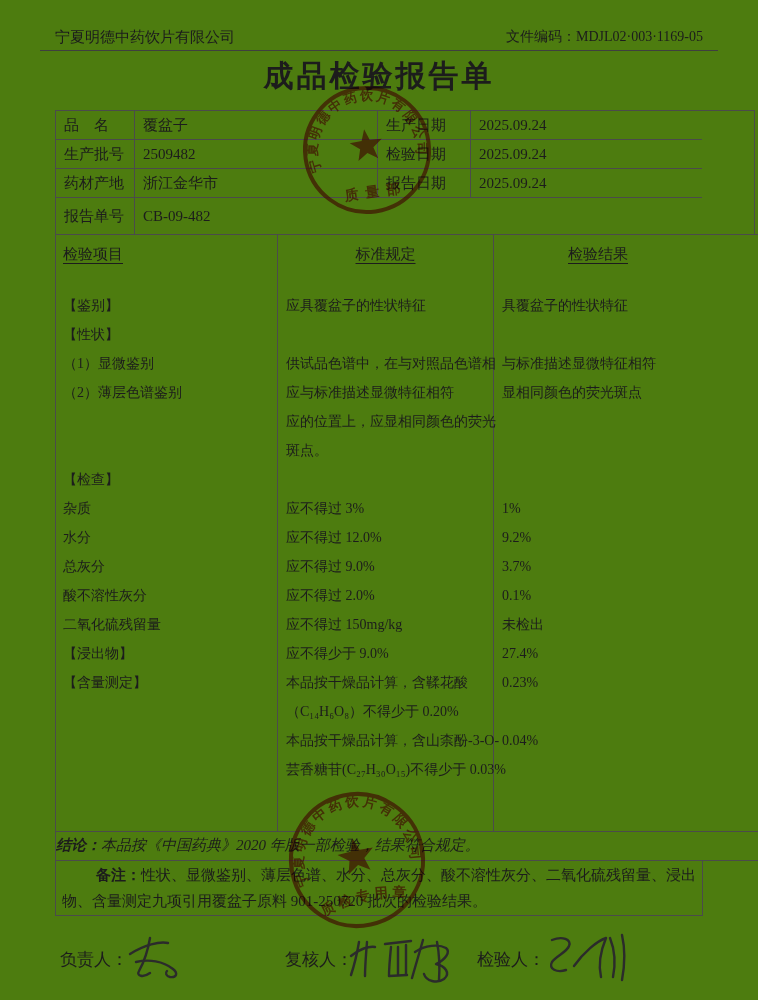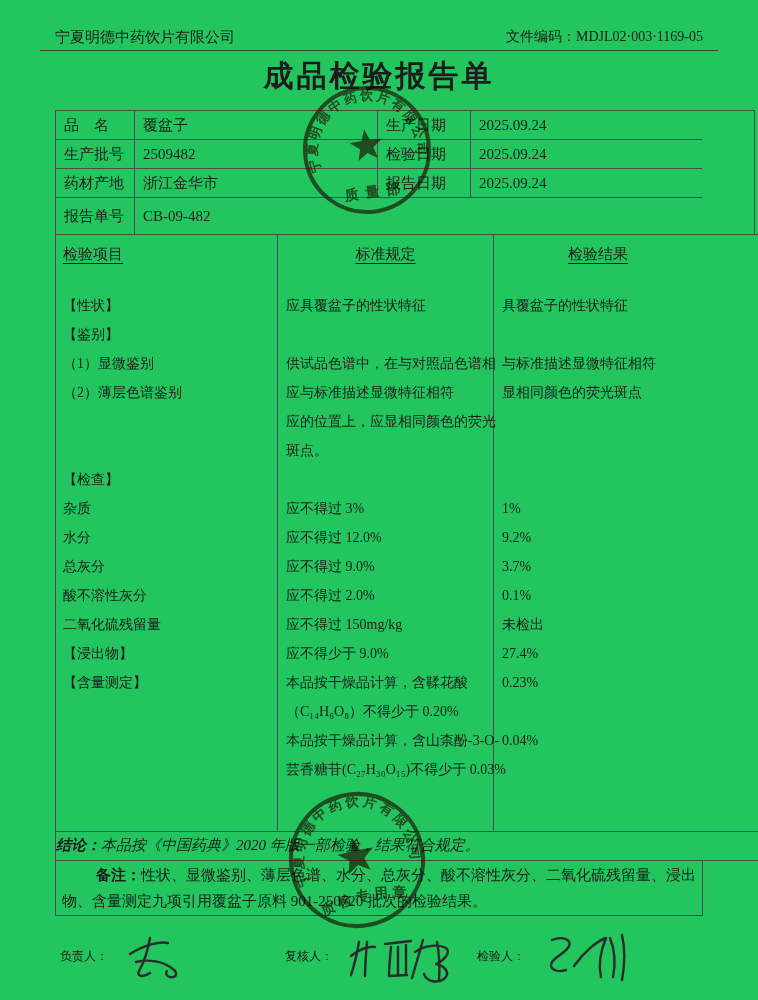--- a/index.html
+++ b/index.html
@@ -1,19 +1,19 @@
 <!DOCTYPE html>
 <html><head>
 <meta charset="utf-8">
 <style>
   :root{ --ln:#4b4b4b; --ink:#1c1c1c; --red:#d8453c; }
   html,body{margin:0;padding:0;background:#9a9a9a;}
   .page{
     position:relative; width:758px; height:1000px; margin:0 auto;
-    background:#22c55e; overflow:hidden;
+    background:#4d7c0f; overflow:hidden;
     font-family:"Liberation Serif","DejaVu Serif",serif;
     color:var(--ink);
   }
   .hdr-company{position:absolute;left:55px;top:28px;font-size:15px;}
   .hdr-code{position:absolute;right:55px;top:28px;font-size:14px;}
   .hdr-rule{position:absolute;left:40px;top:50px;width:678px;height:0;border-top:1.5px solid #3f3f3f;}
   .title{position:absolute;left:0;top:56px;width:758px;text-align:center;
          font-size:30px;font-weight:bold;letter-spacing:3px;}
 
   
@@ -49,21 +49,21 @@
          box-sizing:border-box;border:1px solid var(--ln);border-top:none;
          font-size:15px;line-height:27px;font-style:italic;}
   .remark{position:absolute;left:55px;top:861px;width:648px;height:55px;
           box-sizing:border-box;border:1px solid var(--ln);border-top:none;
           font-size:15px;line-height:26px;padding:1px 6px 0 6px;}
   .remark p{margin:0;text-indent:34px;}
   .b{font-weight:bold;}
 
   
   .sigrow{position:absolute;left:0;top:930px;width:758px;height:65px;}
-  .siglabel{position:absolute;font-size:12px;top:18px;text-align:center;}
+  .siglabel{position:absolute;font-size:17px;top:18px;text-align:center;}
   .sig-svg{position:absolute;top:0;}
   .sig-svg path{fill:none;stroke:#2b2b2b;stroke-width:2.4;
                 stroke-linecap:round;stroke-linejoin:round;}
 
   
   .stamp{position:absolute;opacity:.84;mix-blend-mode:multiply;}
   .stamp text{font-family:"Liberation Serif","DejaVu Serif",serif;font-weight:bold;}
 </style>
 </head>
 <body>
@@ -91,22 +91,22 @@
       <div class="ic c0 r3">报告单号</div>
       <div class="ic c1 r3">CB-09-482</div>
       <div class="ic c2 r3"></div>
       <div class="ic c3 r3"></div>
     </div>
 
   <div class="mtab">
     <div class="mcol k">
       <div class="mhead"><span>检验项目</span></div>
       <div id="col-items">
+          <div class="mline">【鉴别】</div>
           <div class="mline">【性状】</div>
-          <div class="mline">【鉴别】</div>
           <div class="mline">（1）显微鉴别</div>
           <div class="mline">（2）薄层色谱鉴别</div>
           <div class="mline"></div>
           <div class="mline"></div>
           <div class="mline">【检查】</div>
           <div class="mline">杂质</div>
           <div class="mline">水分</div>
           <div class="mline">总灰分</div>
           <div class="mline">酸不溶性灰分</div>
           <div class="mline">二氧化硫残留量</div>

